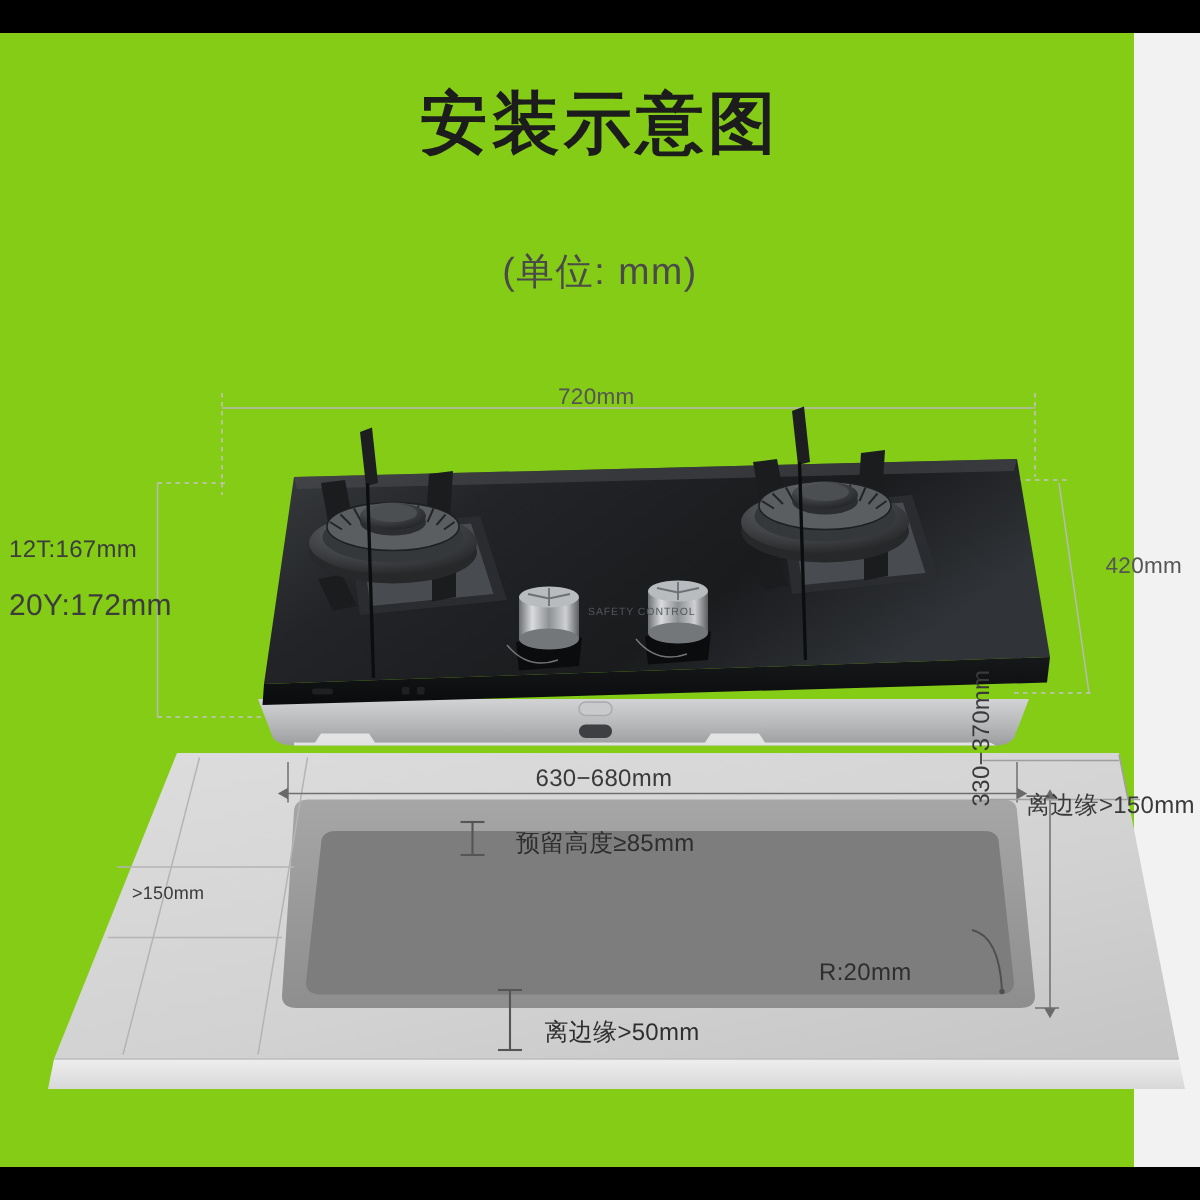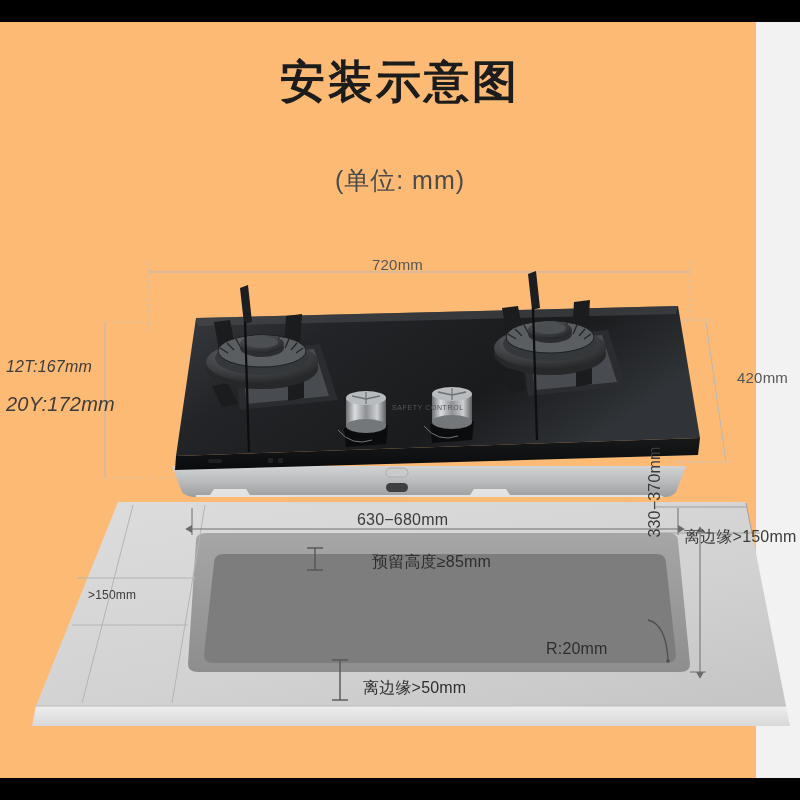--- a/index.html
+++ b/index.html
@@ -5,55 +5,55 @@
 <style>
   html,body{margin:0;padding:0;}
   body{
     width:800px;height:800px;
     background:#f2f2f2;
     font-family:"Liberation Sans","DejaVu Sans",sans-serif;
     overflow:hidden;
     position:relative;
   }
   
-  #stage{position:absolute;left:0;top:0;width:756px;height:800px;background:#fdba74;}
+  #stage{position:absolute;left:0;top:0;width:756px;height:800px;background:#84cc16;}
   .letterbox{position:absolute;left:0;width:800px;height:22px;background:#000;z-index:60;}
   .letterbox.top{top:0;}
   .letterbox.bottom{bottom:0;}
 
   
   #title{
     position:absolute;left:0;top:56px;width:800px;text-align:center;
     font-size:45px;font-weight:bold;color:#1c1c1c;letter-spacing:3px;
     line-height:1.15;
   }
   #subtitle{
     position:absolute;left:0;top:128px;width:800px;text-align:center;
     font-size:25px;color:#4a4a4a;letter-spacing:1px;margin-top:36px;
   }
 
   
   .dim{
     position:absolute;color:#555;font-size:15px;white-space:nowrap;
     letter-spacing:.2px;
   }
-  .dim.dark{color:#3c3c3c;font-style:italic;}
+  .dim.dark{color:#3c3c3c;}
   .dim.onslab{color:#3a3a3a;}
   .dim.oncut{color:#2e2e2e;}
 
   svg.overlay{position:absolute;left:0;top:0;width:800px;height:800px;overflow:visible;}
 
   
   #lbl-720{left:372px;top:256px;}
   #lbl-420{left:718px;top:369px;margin-left:19px;}
   #lbl-12t{left:6px;top:358px;font-size:16px;}
   #lbl-20y{left:6px;top:393px;font-size:20px;}
 
   #lbl-630{left:357px;top:511px;font-size:16px;}
-  #lbl-ph85{left:372px;top:552px;font-size:16px;}
+  #lbl-ph85{left:344px;top:552px;font-size:16px;}
   #lbl-edge150r{left:684px;top:527px;font-size:16px;}
   #lbl-150l{left:88px;top:588px;font-size:12px;}
   #lbl-r20{left:546px;top:640px;font-size:16px;}
   #lbl-edge50{left:363px;top:678px;font-size:16px;}
   #lbl-330{
     left:646px;top:562px;font-size:16px;
     transform:rotate(-90deg);transform-origin:left top;
     width:140px;text-align:center;
   }
 </style>

